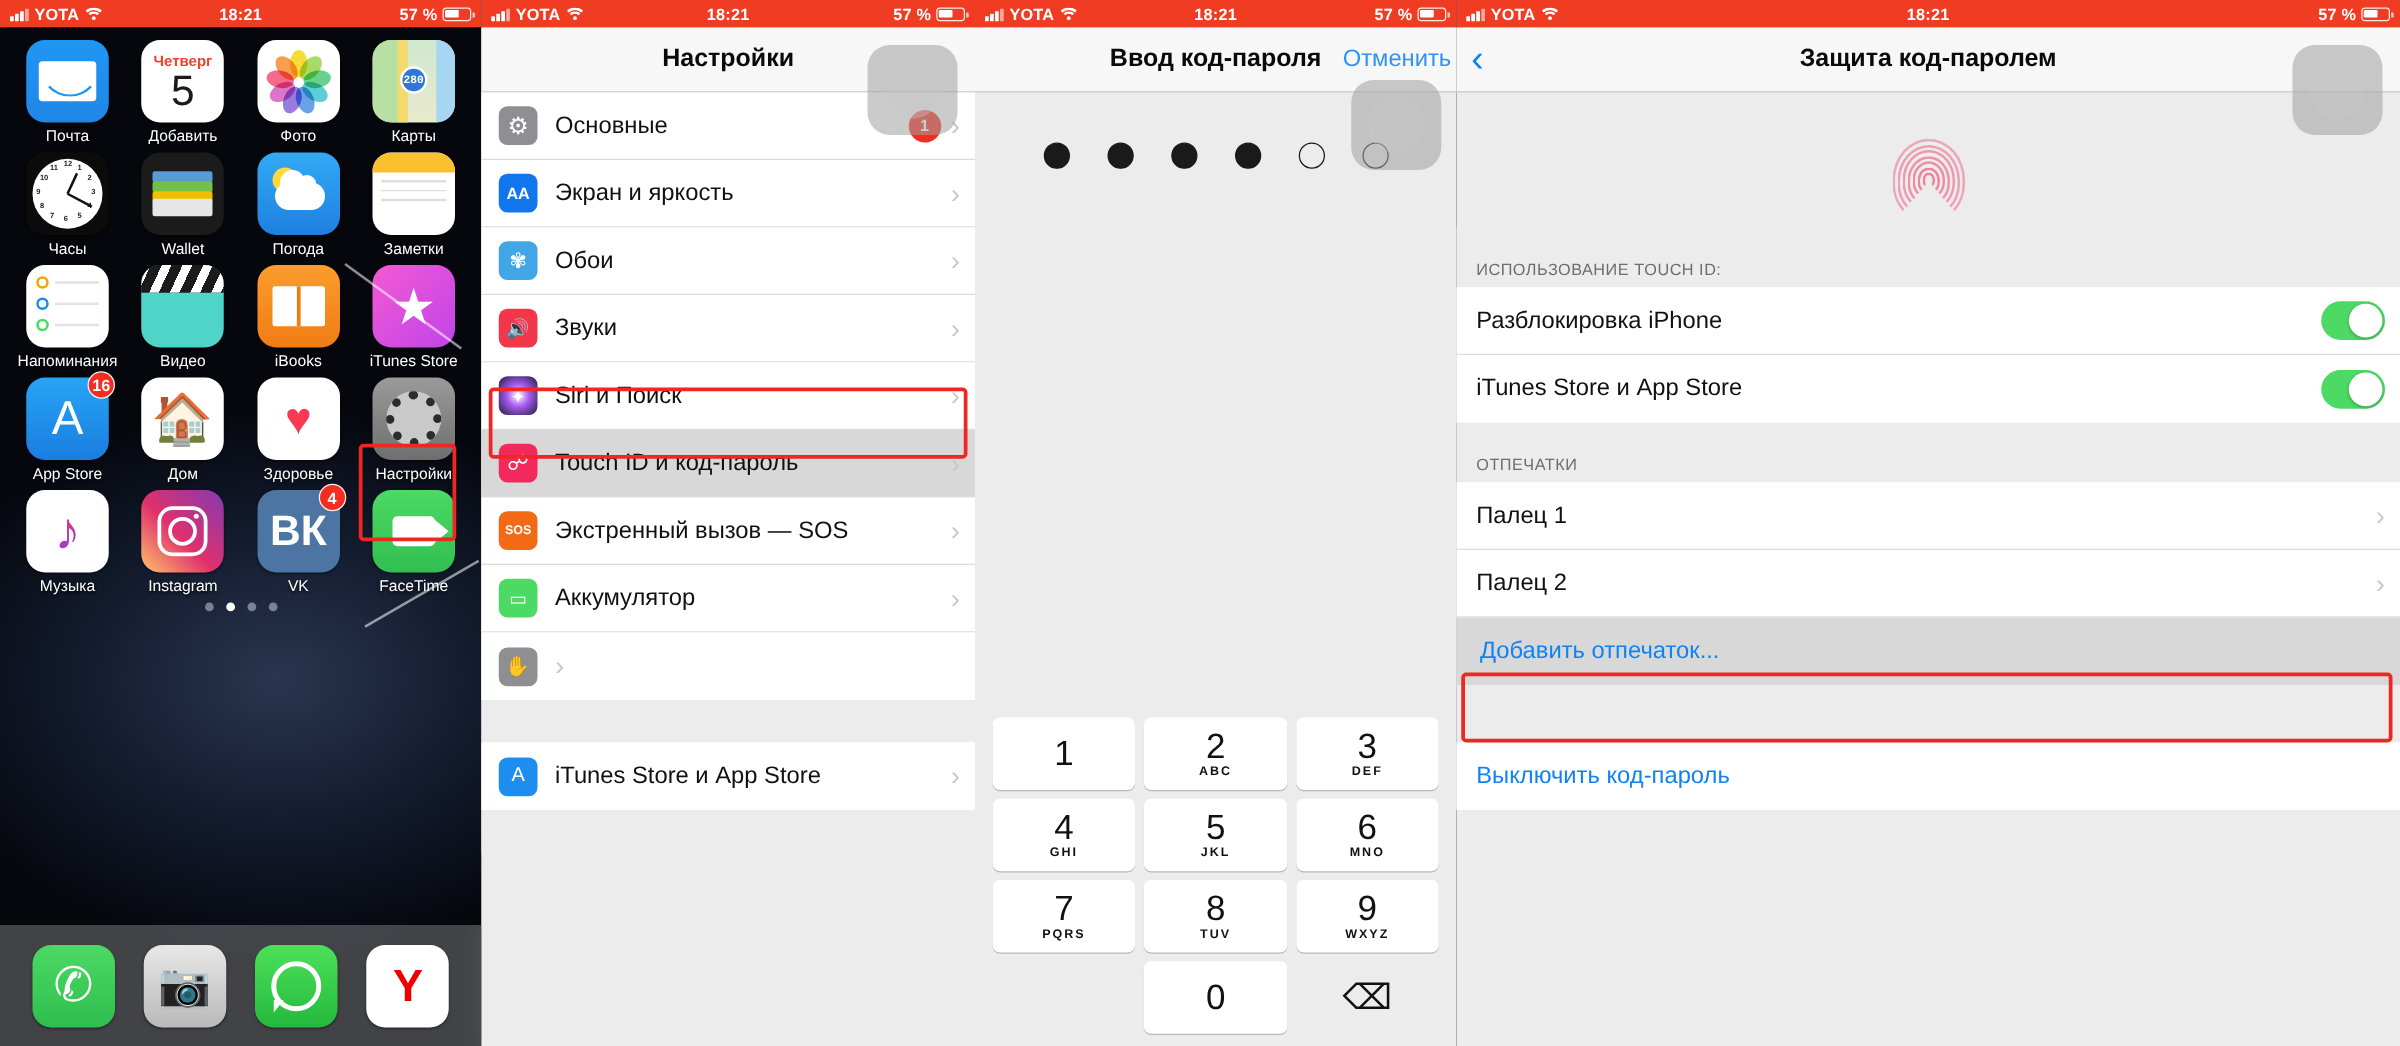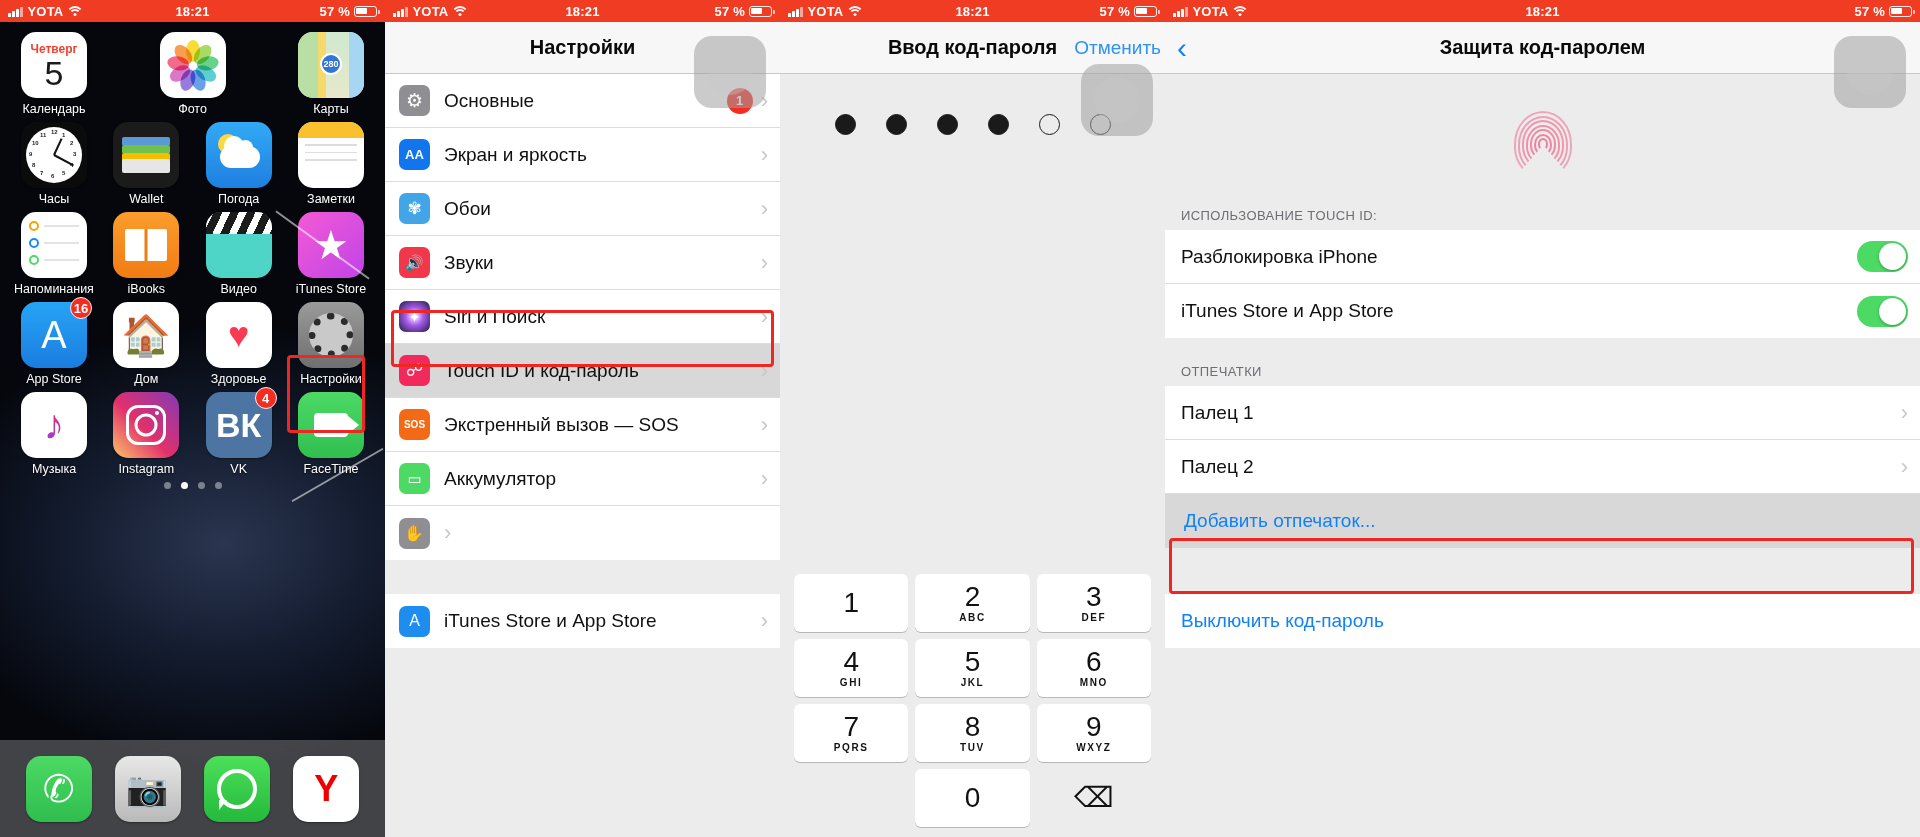--- a/index.html
+++ b/index.html
@@ -68,21 +68,21 @@
   .cal-dow { color:#f0422d; font-size:12px; font-weight:bold; margin-top:2px;}
   .cal-num { color:#1b1b1b; font-size:34px; line-height:34px; font-weight:300;}
   .ic-photos { background:#fff; display:flex;align-items:center;justify-content:center;}
   .flower { position:relative; width:50px;height:50px;}
   .flower i{position:absolute;left:18px;top:4px;width:14px;height:22px;border-radius:50%;opacity:.78;transform-origin:50% 100%;mix-blend-mode:multiply;}
   .ic-maps { background:linear-gradient(#cfe9cf,#e8e8cc); position:relative;}
   .ic-maps .grn{position:absolute;left:0;top:0;width:42%;height:100%;background:#b9e0a4;}
   .ic-maps .blu{position:absolute;right:0;top:0;width:22%;height:100%;background:#a7d6f2;}
   .ic-maps .yl{position:absolute;left:30%;top:0;width:12%;height:100%;background:#f6d96b;}
   .shield{position:absolute;left:50%;top:48%;transform:translate(-50%,-50%);width:22px;height:22px;background:#2f76d6;border-radius:50%;
-          display:flex;align-items:center;justify-content:center;color:#fff;font-size:9px;font-weight:bold;border:2px solid #fff;}
+          display:flex;align-items:center;justify-content:center;color:#fff;font-size:9px;font-weight:bold;border:2px solid #fff;font-family:Liberation Mono, monospace;}
   .ic-clock{background:#0b0b0b;display:flex;align-items:center;justify-content:center;}
   .clockface{width:56px;height:56px;border-radius:50%;background:#fff;position:relative;}
   .clockface::before,.clockface::after{content:"";position:absolute;left:50%;top:50%;background:#111;transform-origin:0 50%;}
   .clockface::before{width:18px;height:2px;transform:translate(0,-1px) rotate(-65deg);}
   .clockface::after{width:22px;height:2px;transform:translate(0,-1px) rotate(28deg);}
   .cf-num{position:absolute;font-size:6px;color:#222;font-weight:bold;}
   .ic-weather{background:linear-gradient(#33aaf5,#1e7fe0);position:relative;}
   .sun{position:absolute;left:12px;top:12px;width:20px;height:20px;border-radius:50%;background:#ffd83d;}
   .cloud{position:absolute;left:14px;top:24px;width:40px;height:22px;background:#fff;border-radius:12px;}
   .cloud::before{content:"";position:absolute;left:4px;top:-10px;width:20px;height:20px;background:#fff;border-radius:50%;}
@@ -202,25 +202,31 @@
             <i></i>
           </span>
       </div>
     </div>
 
     <div class="home">
       <div class="icon-grid">
 
         <div class="row">
           <div class="app">
+            <div class="tile ic-mail">
+                <span class="env"></span>
+              </div>
+            <div class="app-label">Почта</div>
+          </div>
+          <div class="app">
             <div class="tile ic-cal">
               <div class="cal-dow">Четверг</div>
               <div class="cal-num">5</div>
             </div>
-            <div class="app-label">Календарь</div>
+            <div class="app-label">Добавить</div>
           </div>
           <div class="app">
             <div class="tile ic-photos">
               <span class="flower" id="flower">
                   <i style="background: rgb(245, 212, 0); transform: rotate(0deg) translateY(-4px);"></i>
                   <i style="background: rgb(142, 209, 58); transform: rotate(40deg) translateY(-4px);"></i>
                   <i style="background: rgb(62, 196, 107); transform: rotate(80deg) translateY(-4px);"></i>
                   <i style="background: rgb(47, 192, 200); transform: rotate(120deg) translateY(-4px);"></i>
                   <i style="background: rgb(63, 134, 224); transform: rotate(160deg) translateY(-4px);"></i>
                   <i style="background: rgb(123, 86, 214); transform: rotate(200deg) translateY(-4px);"></i>
@@ -303,30 +309,30 @@
                   <span class="rem-line"></span>
                 </div>
               <div class="rem-row">
                   <span class="rem-dot" style="border-color:#4cd964"></span>
                   <span class="rem-line"></span>
                 </div>
             </div>
             <div class="app-label">Напоминания</div>
           </div>
           <div class="app">
+            <div class="tile ic-video">
+                <span class="clap"></span>
+              </div>
+            <div class="app-label">Видео</div>
+          </div>
+          <div class="app">
             <div class="tile ic-ibooks">
                 <span class="book"></span>
               </div>
             <div class="app-label">iBooks</div>
-          </div>
-          <div class="app">
-            <div class="tile ic-video">
-                <span class="clap"></span>
-              </div>
-            <div class="app-label">Видео</div>
           </div>
           <div class="app">
             <div class="tile ic-itunes">★</div>
             <div class="app-label">iTunes Store</div>
           </div>
         </div>
 
         <div class="row">
           <div class="app">
             <div class="tile ic-appstore">A</div>

